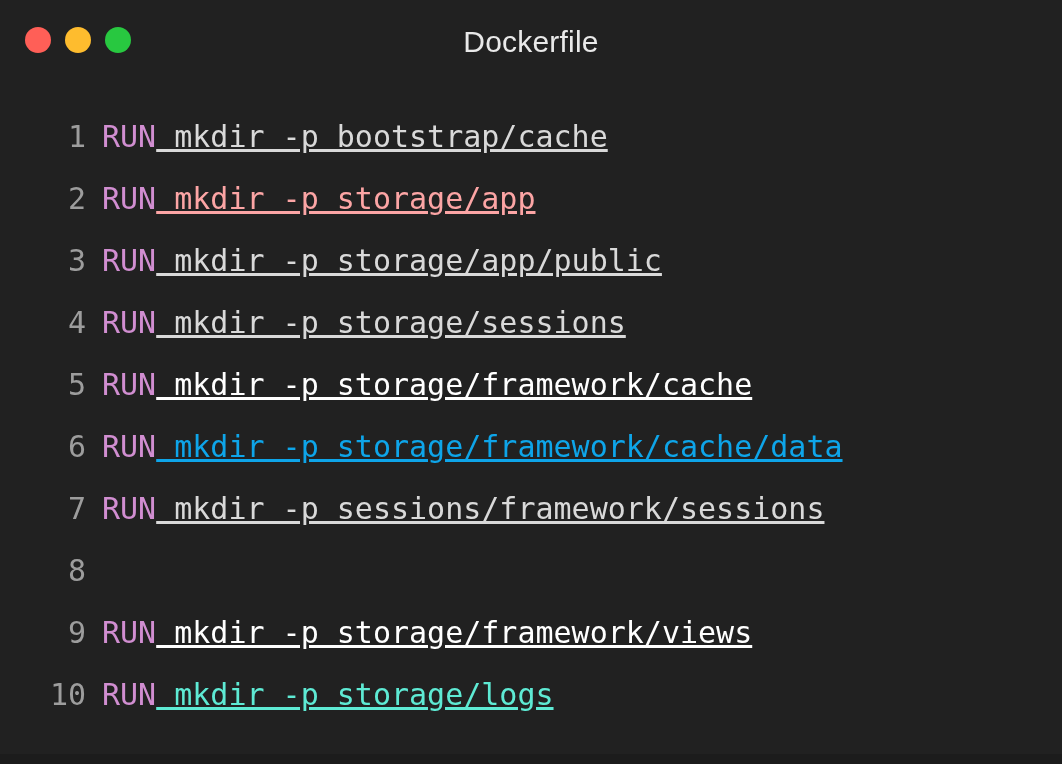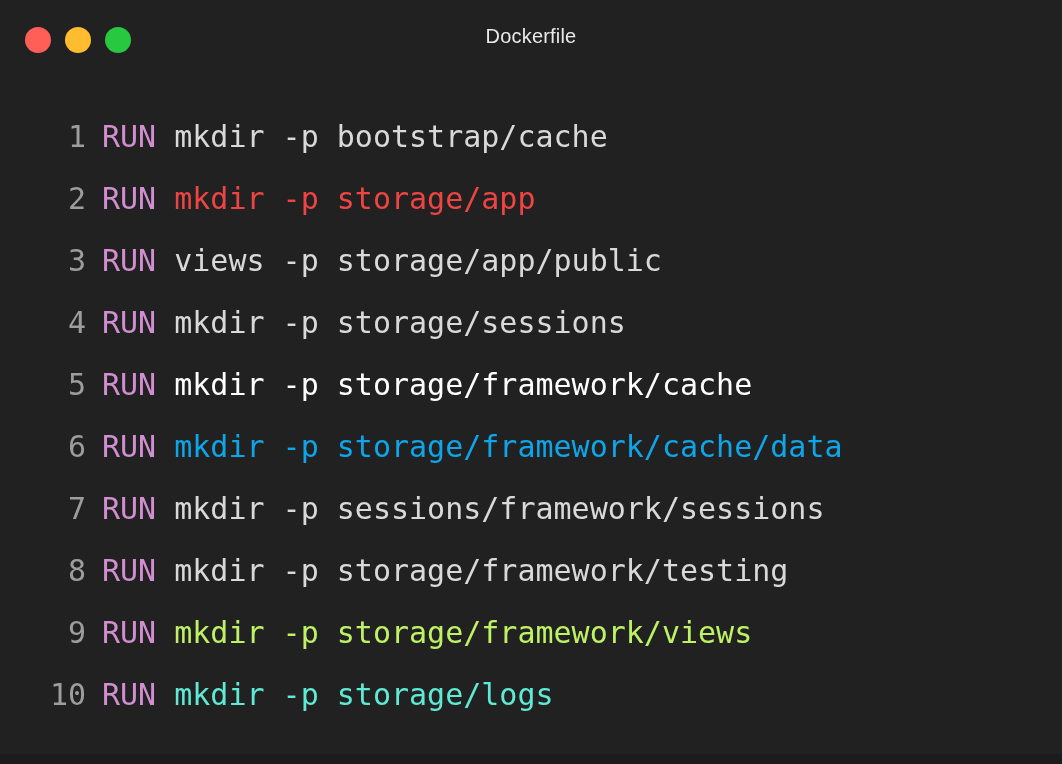--- a/index.html
+++ b/index.html
@@ -43,21 +43,21 @@
     display: block;
   }
 
   #window-title {
     position: absolute;
     left: 0;
     right: 0;
     top: 25px;
     text-align: center;
     color: #e9e9e9;
-    font-size: 20px;
+    font-size: 30px;
     font-family: "Liberation Sans", sans-serif;
     font-weight: 400;
     letter-spacing: 0.2px;
     white-space: nowrap;
   }
 
   
   #code-area {
     position: relative;
     padding-top: 26px;
@@ -93,20 +93,21 @@
     font-size: 30px;
   }
 
   .kw {
     color: #d18ed1;
     margin-top: 12px;
   }
 
   .rest {
     color: #d9d9d9;
+    text-decoration: underline;
   }
 
   
   #bottom-strip {
     position: absolute;
     left: 0;
     bottom: 0;
     width: 100%;
     height: 10px;
     background: #1c1c1c;
@@ -123,25 +124,25 @@
       <span class="light" style="background: rgb(255, 95, 87);"></span>
       <span class="light" style="background: rgb(254, 188, 46);"></span>
       <span class="light" style="background: rgb(40, 200, 64);"></span>
     </div>
 
     <div id="window-title">Dockerfile</div>
   </div>
 
   <div id="code-area">
       <div class="code-line"><span class="line-number" style="color: rgb(157, 157, 157);">1</span><span class="line-content"><span class="kw" style="color: rgb(209, 142, 209);">RUN</span><span class="rest" style="color: rgb(217, 217, 217);"> mkdir -p bootstrap/cache</span></span></div>
-      <div class="code-line"><span class="line-number" style="color: rgb(157, 157, 157);">2</span><span class="line-content"><span class="kw" style="color: rgb(209, 142, 209);">RUN</span><span class="rest" style="color: #ef4444; text-align: center;"> mkdir -p storage/app</span></span></div>
-      <div class="code-line"><span class="line-number" style="color: rgb(157, 157, 157);">3</span><span class="line-content"><span class="kw" style="color: rgb(209, 142, 209);">RUN</span><span class="rest" style="color: rgb(217, 217, 217);"> views -p storage/app/public</span></span></div>
+      <div class="code-line"><span class="line-number" style="color: rgb(157, 157, 157);">2</span><span class="line-content"><span class="kw" style="color: rgb(209, 142, 209);">RUN</span><span class="rest" style="color: #fca5a5; text-align: center;"> mkdir -p storage/app</span></span></div>
+      <div class="code-line"><span class="line-number" style="color: rgb(157, 157, 157);">3</span><span class="line-content"><span class="kw" style="color: rgb(209, 142, 209);">RUN</span><span class="rest" style="color: rgb(217, 217, 217);"> mkdir -p storage/app/public</span></span></div>
       <div class="code-line"><span class="line-number" style="color: rgb(157, 157, 157);">4</span><span class="line-content"><span class="kw" style="color: rgb(209, 142, 209);">RUN</span><span class="rest" style="color: rgb(217, 217, 217);"> mkdir -p storage/sessions</span></span></div>
       <div class="code-line"><span class="line-number" style="color: rgb(157, 157, 157);">5</span><span class="line-content"><span class="kw" style="color: rgb(209, 142, 209);">RUN</span><span class="rest" style="color: #ffffff;"> mkdir -p storage/framework/cache</span></span></div>
       <div class="code-line"><span class="line-number" style="color: rgb(157, 157, 157);">6</span><span class="line-content"><span class="kw" style="color: rgb(209, 142, 209);">RUN</span><span class="rest" style="color: #0ea5e9;"> mkdir -p storage/framework/cache/data</span></span></div>
       <div class="code-line"><span class="line-number" style="color: rgb(157, 157, 157);">7</span><span class="line-content"><span class="kw" style="color: rgb(209, 142, 209);">RUN</span><span class="rest" style="color: rgb(217, 217, 217);"> mkdir -p sessions/framework/sessions</span></span></div>
-      <div class="code-line"><span class="line-number" style="color: rgb(157, 157, 157);">8</span><span class="line-content"><span class="kw" style="color: rgb(209, 142, 209);">RUN</span><span class="rest" style="color: rgb(217, 217, 217);"> mkdir -p storage/framework/testing</span></span></div>
-      <div class="code-line"><span class="line-number" style="color: rgb(157, 157, 157);">9</span><span class="line-content"><span class="kw" style="color: rgb(209, 142, 209);">RUN</span><span class="rest" style="color: #bef264;"> mkdir -p storage/framework/views</span></span></div>
+      <div class="code-line"><span class="line-number" style="color: rgb(157, 157, 157);">8</span></div>
+      <div class="code-line"><span class="line-number" style="color: rgb(157, 157, 157);">9</span><span class="line-content"><span class="kw" style="color: rgb(209, 142, 209);">RUN</span><span class="rest" style="color: #ffffff;"> mkdir -p storage/framework/views</span></span></div>
       <div class="code-line"><span class="line-number" style="color: rgb(157, 157, 157); text-align: right;">10</span><span class="line-content"><span class="kw" style="color: rgb(209, 142, 209);">RUN</span><span class="rest" style="color: #5eead4;"> mkdir -p storage/logs</span></span></div>
     </div>
 
   <div id="bottom-strip"></div>
 </div>
 
 </body></html>

